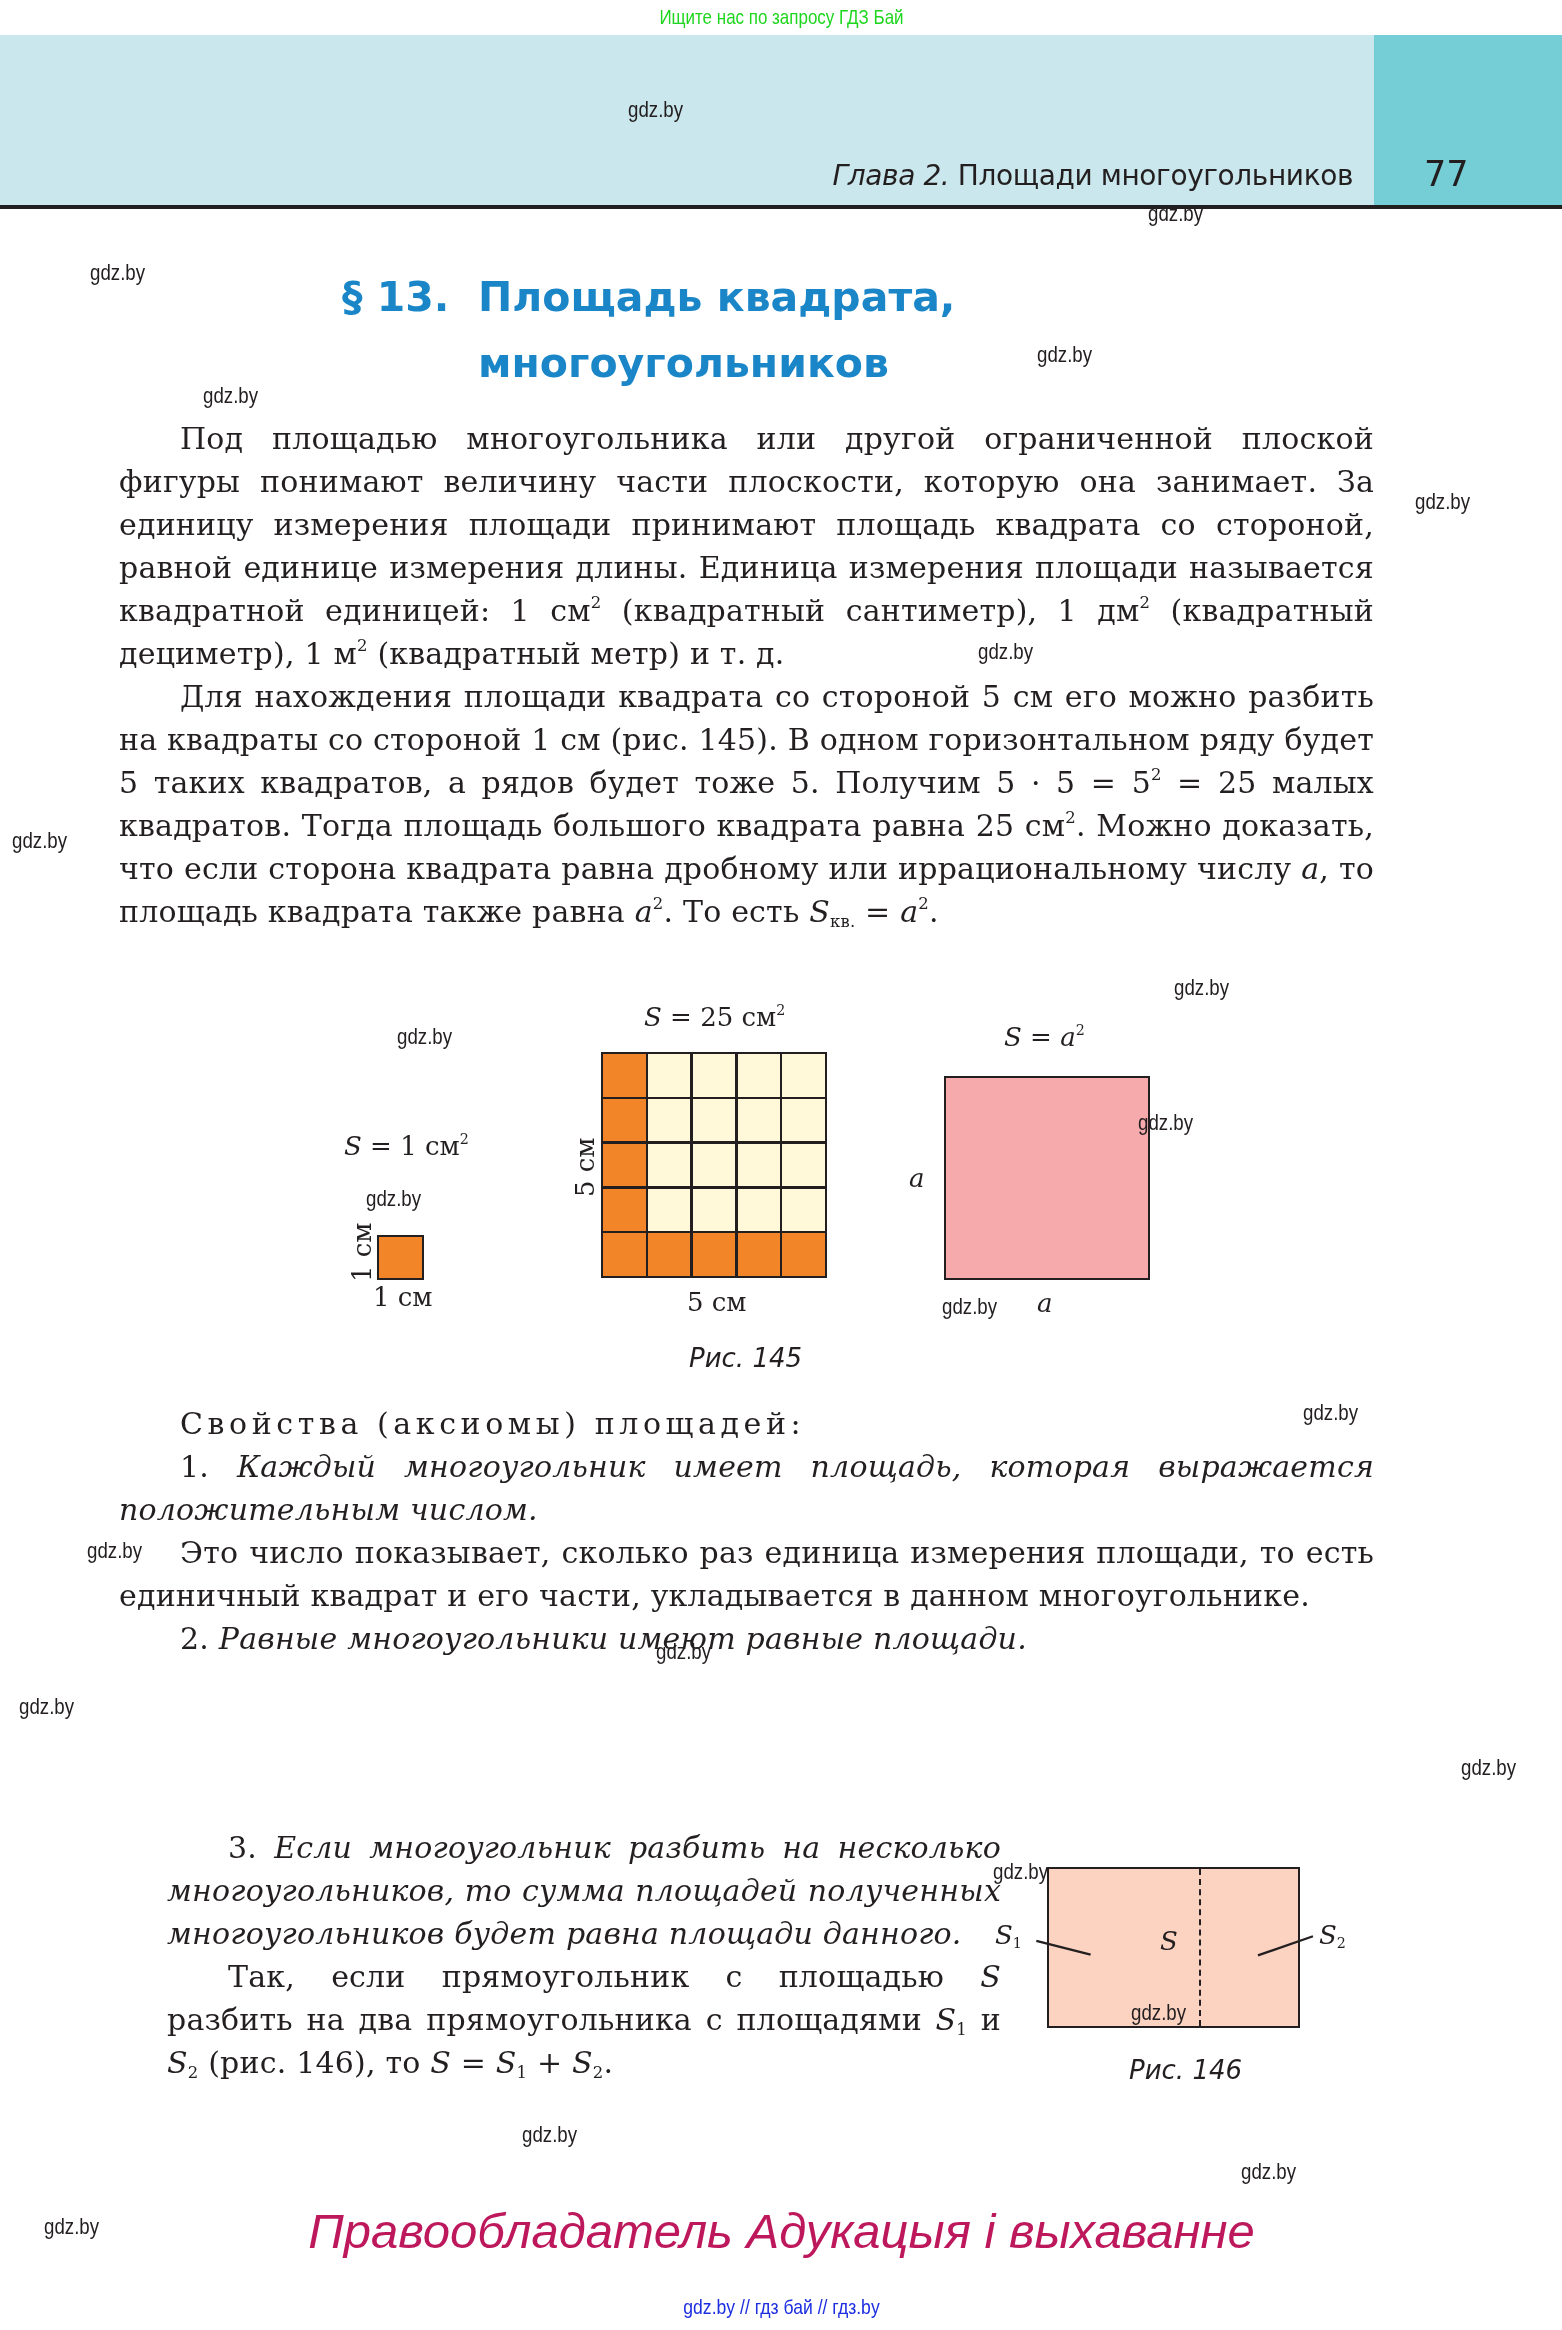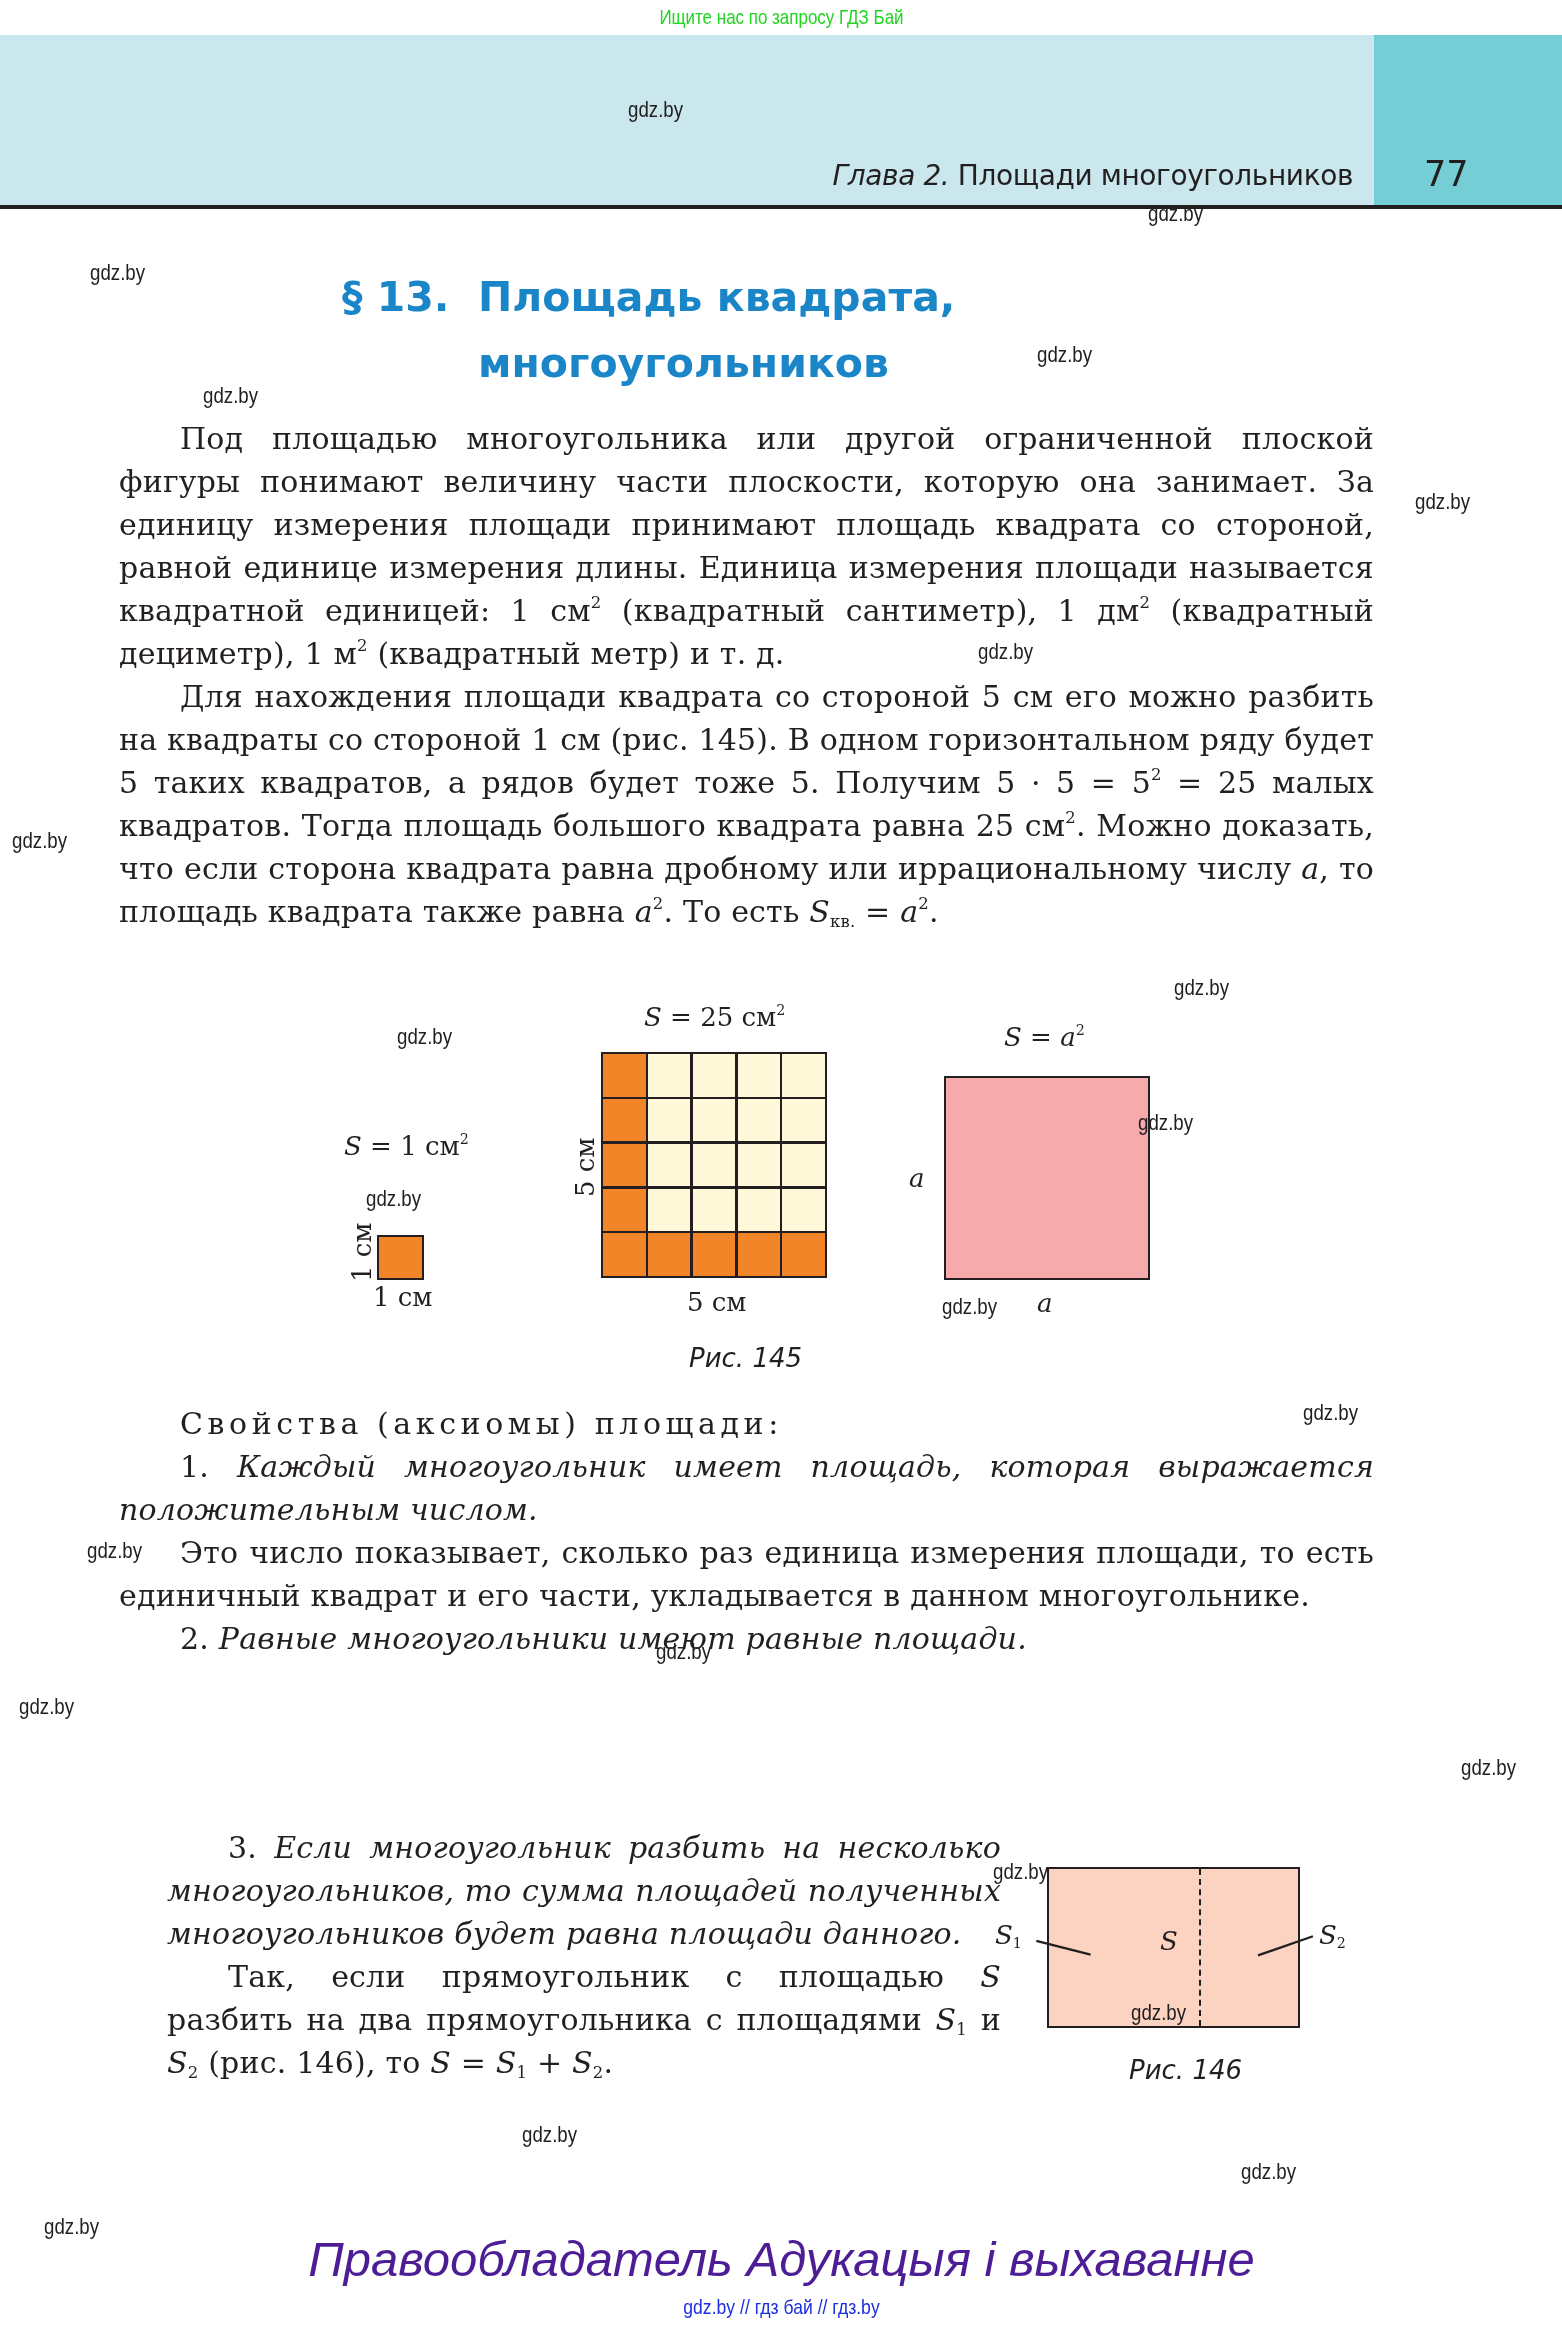--- a/index.html
+++ b/index.html
@@ -51,22 +51,22 @@
   }
   .grid {
     left:601px; top:1052px; width:226px; height:226px;
     display:grid; grid-template-columns:repeat(5,1fr); grid-template-rows:repeat(5,1fr);
     border:2.3px solid #231f20; box-sizing:border-box; background:#231f20; gap:2.3px;
   }
   .cell { background:#fff9d9; }
   .cell.o { background:#f28527; }
   .rot { transform:rotate(-90deg); transform-origin:left top; white-space:nowrap; }
   .footer-rights {
-    left:0; top:2203px; width:1563px; text-align:center; color:#4c1d95;
-    font-family:"Liberation Sans", sans-serif; font-style:italic; font-size:49px;margin-top:28px;
+    left:0; top:2203px; width:1563px; text-align:center; color:#be185d;
+    font-family:"Liberation Sans", sans-serif; font-style:italic; font-size:49px;
   }
   .footer-links {
     left:0; top:2295px; width:1563px; text-align:center; color:#1c2ee0;
     font-family:"Liberation Sans", sans-serif; font-size:20.7px;
     transform:scaleX(0.85); transform-origin:center;
   }
 </style>
 </head>
 <body>
 
@@ -131,21 +131,21 @@
 
   <div class="abs fig-label" style="left:1004px; top:1022px;"><span class="it">S</span><span> = </span><span class="it">a</span><span class="sup">2</span></div>
   <div class="abs" style="left:944px; top:1076px; width:206px; height:204px; background:#f6aaac; border:2.3px solid #231f20; box-sizing:border-box;"></div>
   <div class="abs fig-label it" style="left:909px; top:1163px;">a</div>
   <div class="abs fig-label it" style="left:1037px; top:1288px;">a</div>
 
   <div class="abs cap" style="left:689px; top:1343px;">Рис. 145</div>
 </div>
 
 <div class="abs para" style="top:1402px;">
-  <p class="spaced">Свойства (аксиомы) площади:</p>
+  <p class="spaced">Свойства (аксиомы) площадей:</p>
   <p><span>1.</span> <span class="it">Каждый многоугольник имеет площадь, которая выражается положительным числом.</span></p>
   <p>Это число показывает, сколько раз единица измерения площади, то есть единичный квадрат и его части, укладывается в данном многоугольнике.</p>
   <p><span>2.</span> <span class="it">Равные многоугольники имеют равные площади.</span></p>
 </div>
 
 <div class="abs para" style="top:1826px; width:834px;margin-left:48px;">
   <p><span>3.</span> <span class="it">Если многоугольник разбить на несколько многоугольников, то сумма площадей полученных многоугольников будет равна площади данного.</span></p>
   <p><span>Так, если прямоугольник с площадью </span><span class="it">S</span><span> разбить на два прямоугольника с площадями </span><span class="it">S</span><span class="sub">1</span><span> и </span><span class="it">S</span><span class="sub">2</span><span> (рис. 146), то </span><span class="it">S</span><span> = </span><span class="it">S</span><span class="sub">1</span><span> + </span><span class="it">S</span><span class="sub">2</span><span>.</span></p>
 </div>
 

